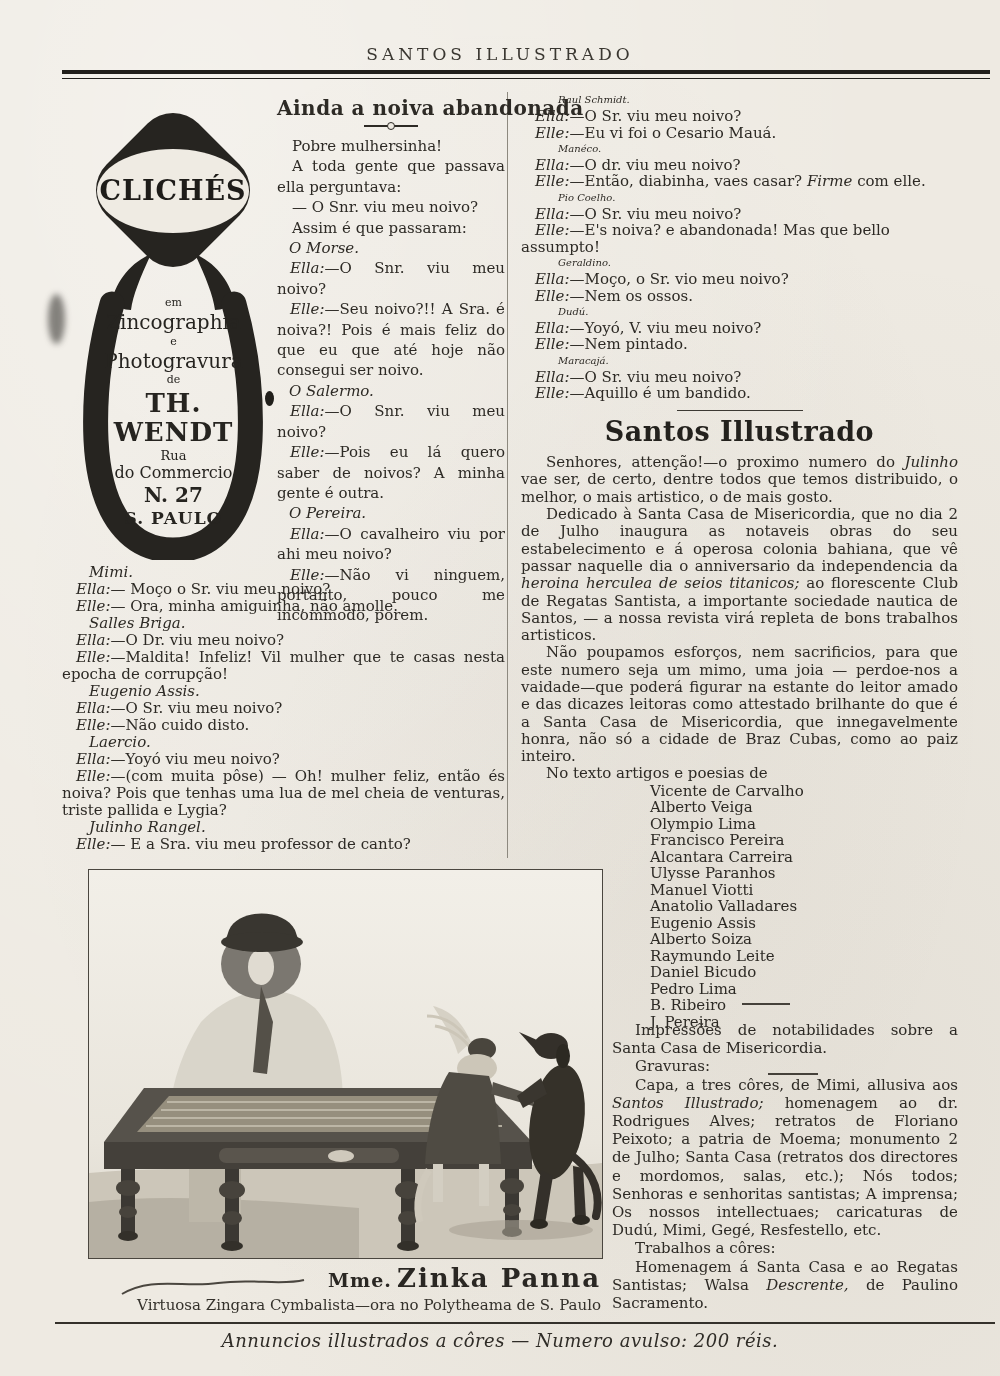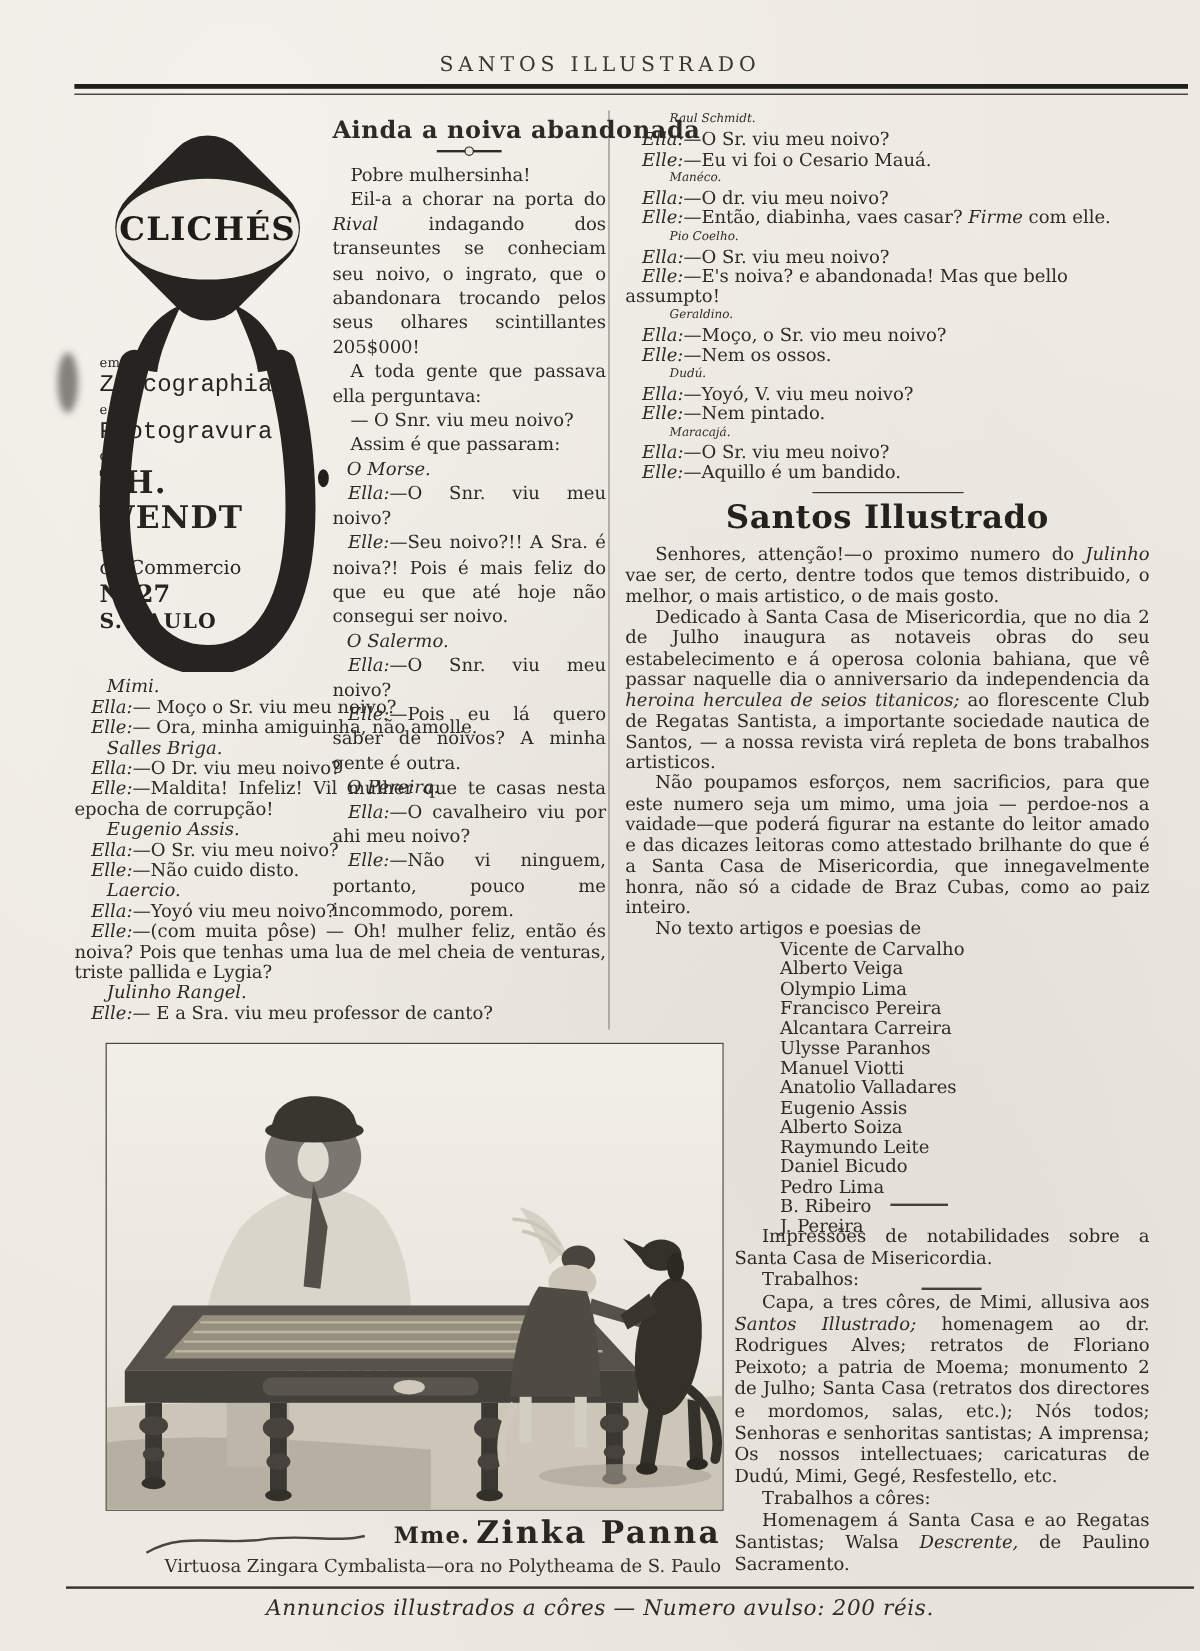--- a/index.html
+++ b/index.html
@@ -14,23 +14,23 @@
     font-family:"DejaVu Serif", serif;
     color:#2d2a25;
   }
   .abs{position:absolute;}
   
   .masthead{top:44px;left:0;width:100%;text-align:center;font-size:17px;letter-spacing:4px;color:#3a3731;}
   .rule-double{top:70px;left:62px;width:928px;height:4px;border-top:4px solid #211f1b;border-bottom:1.5px solid #211f1b;}
   .vdiv{top:92px;left:507px;width:1px;height:766px;background:#8d897f;}
   
   .ad{top:95px;left:75px;width:197px;height:465px;}
-  .ad-text{position:absolute;top:200px;left:8px;width:181px;text-align:left;color:#262420;line-height:1.12;}
+  .ad-text{position:absolute;top:200px;left:8px;width:181px;text-align:center;color:#262420;line-height:1.12;}
   .ad-tiny{font-size:11px;margin:2px 0;}
-  .ad-big{font-size:20px;margin:1px 0;font-family:Liberation Mono, monospace;}
+  .ad-big{font-size:20px;margin:1px 0;}
   .ad-bold{font-size:26px;font-weight:bold;letter-spacing:1px;margin:2px 0;}
   .ad-small{font-size:13px;margin:1px 0;}
   .ad-medium{font-size:16px;margin:1px 0;}
   .ad-number{font-size:20px;font-weight:bold;margin:2px 0;}
   .ad-bold-small{font-size:17px;font-weight:bold;letter-spacing:1px;margin:2px 0;}
   
   .art{top:96px;left:277px;width:228px;}
   .art-title{font-size:20px;font-weight:bold;text-align:center;letter-spacing:.5px;white-space:nowrap;}
   .orn{width:54px;height:2px;margin:5px auto 9px;background:#2d2a25;position:relative;}
   .orn::after{content:"";position:absolute;left:23px;top:-3px;width:8px;height:8px;background:#eeeae2;border:1.5px solid #2d2a25;border-radius:50%;box-sizing:border-box;}
@@ -104,21 +104,20 @@
         <div class="ad-number">N. 27</div>
         <div class="ad-bold-small">S. PAULO</div>
       </div>
   </div>
 
   <div class="abs art">
     <div class="art-title">Ainda a noiva abandonada</div>
     <div class="orn"></div>
     <div>
         <p class="body">Pobre mulhersinha!</p>
-        <p class="body">Eil-a a chorar na porta do <i>Rival</i> indagando dos transeuntes se conheciam seu noivo, o ingrato, que o abandonara trocando pelos seus olhares scintillantes 205$000!</p>
         <p class="body">A toda gente que passava ella perguntava:</p>
         <p class="body">— O Snr. viu meu noivo?</p>
         <p class="body">Assim é que passaram:</p>
       </div>
     <div>
         <div class="spk"><i>O Morse.</i></div>
         <div class="dlg"><i>Ella:</i>—O Snr. viu meu noivo?</div>
         <div class="dlg"><i>Elle:</i>—Seu noivo?!! A Sra. é noiva?! Pois é mais feliz do que eu que até hoje não consegui ser noivo.</div>
         <div class="spk"><i>O Salermo.</i></div>
         <div class="dlg"><i>Ella:</i>—O Snr. viu meu noivo?</div>
@@ -190,21 +189,21 @@
         <div>Daniel Bicudo</div>
         <div>Pedro Lima</div>
         <div>B. Ribeiro</div>
         <div>J. Pereira</div>
       </div>
   </div>
   <div class="abs dash dash1"></div>
 
   <div class="abs rlow">
       <p class="body">Impressões de notabilidades sobre a Santa Casa de Misericordia.</p>
-      <p class="body">Trabalhos:</p>
+      <p class="body">Gravuras:</p>
       <p class="body">Capa, a tres côres, de Mimi, allusiva aos <i>Santos Illustrado;</i> homenagem ao dr. Rodrigues Alves; retratos de Floriano Peixoto; a patria de Moema; monumento 2 de Julho; Santa Casa (retratos dos directores e mordomos, salas, etc.); Nós todos; Senhoras e senhoritas santistas; A imprensa; Os nossos intellectuaes; caricaturas de Dudú, Mimi, Gegé, Resfestello, etc.</p>
       <p class="body">Trabalhos a côres:</p>
       <p class="body">Homenagem á Santa Casa e ao Regatas Santistas; Walsa <i>Descrente,</i> de Paulino Sacramento.</p>
     </div>
   <div class="abs dash dash2"></div>
 
   <div class="abs photo">
     <svg width="513" height="388" viewBox="0 0 513 388">
       <defs>
         <linearGradient id="pbg" x1="0" y1="0" x2="0" y2="1">

